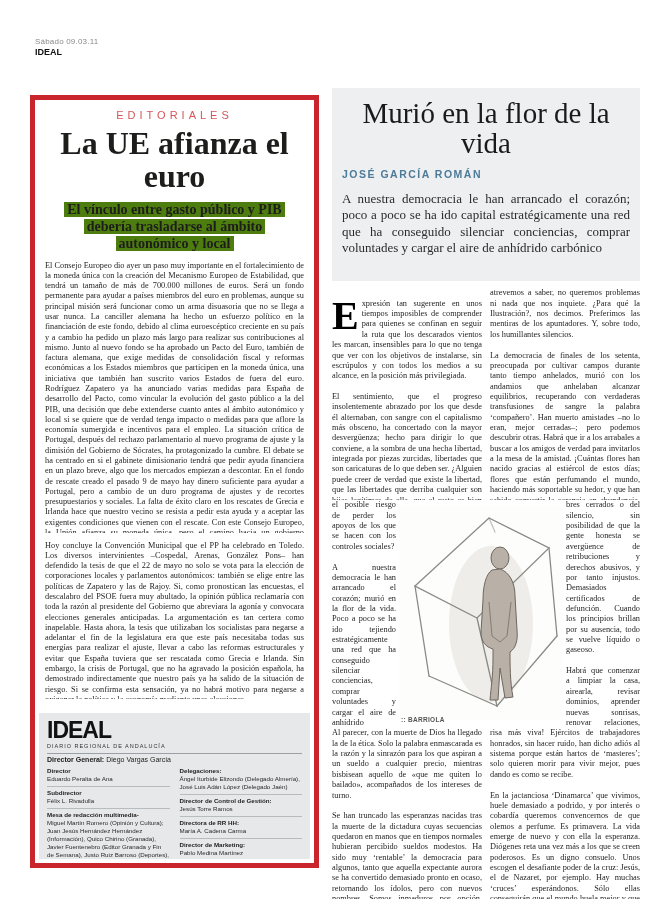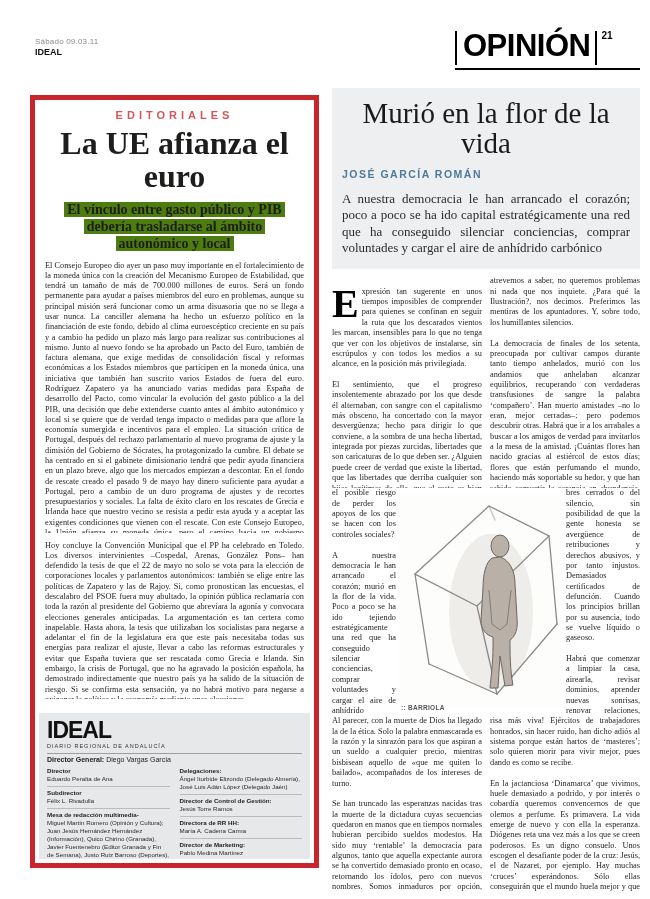--- a/index.html
+++ b/index.html
@@ -15,21 +15,21 @@
   .section-rule-l{width:2px;background:#000;height:34px;margin-top:3px;}
   .section-title{font-family:"Liberation Sans",sans-serif;font-weight:900;font-size:31px;line-height:36px;
                  letter-spacing:-.5px;color:#000;padding:0 5px 0 6px;}
   .section-rule-r{width:2px;background:#000;height:34px;margin-top:3px;}
   .section-pagenum{font-family:"Liberation Sans",sans-serif;font-weight:bold;font-size:10px;color:#000;padding:2px 0 0 4px;}
 
   
   .edit-box{position:absolute;left:30px;top:95px;width:279px;height:763px;
             border:5px solid #c9252c;background:#fff;}
   .kicker{margin-top:9px;text-align:center;font-family:"Liberation Sans",sans-serif;
-          font-size:11px;letter-spacing:4px;color:#d4555a;font-weight:bold;}
+          font-size:11px;letter-spacing:4px;color:#d4555a;font-weight:normal;}
   .edit-h1{margin:6px 10px 0;text-align:center;font-size:32px;line-height:1.02;font-weight:bold;color:#1d1d1b;}
   .standfirst{margin:10px 14px 0;text-align:center;font-size:14px;line-height:1.2;font-weight:bold;color:#1d1d1b;}
   .standfirst span{background:#4d7c0f;padding:0 3px;box-decoration-break:clone;-webkit-box-decoration-break:clone;}
   .edit-body{margin:8px 10px 0;font-size:8.3px;line-height:1.24;text-align:justify;color:#1e1e1e;
              white-space:pre-line;overflow:hidden;}
   .edit-body.b1{height:272px;}
   .edit-body.b2{height:158px;}
   .edit-h2{margin:16px 8px 0;text-align:center;font-size:20px;font-weight:bold;color:#1d1d1b;}
 
   
@@ -41,21 +41,21 @@
   .staff-cols{display:flex;gap:10px;margin-top:2px;}
   .staff-col{flex:1;min-width:0;}
   .staff-entry{border-top:1px solid #b7bcbe;padding:2px 0 3px;font-size:6.2px;line-height:1.3;}
   .staff-entry:first-child{border-top:none;}
   .staff-label{font-weight:bold;display:block;}
   .staff-value{display:block;color:#2a2a2a;}
   .bold{font-weight:bold;}
 
   
   .article{position:absolute;left:332px;top:88px;width:308px;}
-  .lead-panel{background:#edeff1;padding:8px 10px 13px;box-sizing:border-box;}
+  .lead-panel{background:#edeff1;padding:8px 10px 25px;box-sizing:border-box;}
   .art-h1{text-align:center;font-size:29px;line-height:1.05;font-weight:500;color:#1a1a1a;margin:2px 18px 0;}
   .byline{font-family:"Liberation Sans",sans-serif;font-weight:bold;font-size:10.5px;
           letter-spacing:1.5px;color:#4d7a99;margin-top:9px;}
   .lead{margin-top:11px;font-size:13px;line-height:1.26;text-align:justify;color:#2b2b2b;}
 
   .art-body{position:relative;margin-top:7px;font-size:8.3px;line-height:1.25;text-align:justify;color:#1e1e1e;}
   .row{display:flex;justify-content:space-between;}
   .row .colL{width:150px;} .row .colR{width:150px;}
   .row2{height:228px;}
   .row2 .colL{width:64px;} .row2 .colR{width:74px;}
@@ -72,26 +72,20 @@
 </head>
 <body>
 
 <div class="page">
 
   <div class="dateline">
     <div class="date">Sábado 09.03.11</div>
     <div class="paper">IDEAL</div>
   </div>
 
-  <div class="section-head">
-    <div class="section-rule-l"></div>
-    <div class="section-title">OPINIÓN</div>
-    <div class="section-rule-r"></div>
-    <div class="section-pagenum">21</div>
-  </div>
 
   <div class="edit-box">
     <div class="kicker">EDITORIALES</div>
     <h1 class="edit-h1">La UE afianza el euro</h1>
     <div class="standfirst">
       <span>El vínculo entre gasto público y PIB debería trasladarse al ámbito autonómico y local</span>
     </div>
     <div class="edit-body b1">El Consejo Europeo dio ayer un paso muy importante en el fortalecimiento de la moneda única con la creación del Mecanismo Europeo de Estabilidad, que tendrá un tamaño de más de 700.000 millones de euros. Será un fondo permanente para ayudar a países miembros del euro en problemas, aunque su principal misión será funcionar como un arma disuasoria que no se llega a usar nunca. La canciller alemana ha hecho un esfuerzo político en la financiación de este fondo, debido al clima euroescéptico creciente en su país y a cambio ha pedido un plazo más largo para realizar sus contribuciones al mismo. Junto al nuevo fondo se ha aprobado un Pacto del Euro, también de factura alemana, que exige medidas de consolidación fiscal y reformas económicas a los Estados miembros que participen en la moneda única, una iniciativa que también han suscrito varios Estados de fuera del euro. Rodríguez Zapatero ya ha anunciado varias medidas para España de desarrollo del Pacto, como vincular la evolución del gasto público a la del PIB, una decisión que debe extenderse cuanto antes al ámbito autonómico y local si se quiere que de verdad tenga impacto o medidas para que aflore la economía sumergida e incentivos para el empleo. La situación crítica de Portugal, después del rechazo parlamentario al nuevo programa de ajuste y la dimisión del Gobierno de Sócrates, ha protagonizado la cumbre. El debate se ha centrado en si el gabinete dimisionario tendrá que pedir ayuda financiera en un plazo breve, algo que los mercados empiezan a descontar. En el fondo de rescate creado el pasado 9 de mayo hay dinero suficiente para ayudar a Portugal, pero a cambio de un duro programa de ajustes y de recortes presupuestarios y sociales. La falta de éxito claro en los rescates de Grecia e Irlanda hace que nuestro vecino se resista a pedir esta ayuda y a aceptar las exigentes condiciones que vienen con el rescate. Con este Consejo Europeo, la Unión afianza su moneda única, pero el camino hacia un gobierno económico es largo y todavía se necesita transferir más poder a Bruselas y al mismo tiempo conseguir que los Estados miembros hagan las reformas necesarias.</div>
     <div class="edit-body b2">Hoy concluye la Convención Municipal que el PP ha celebrado en Toledo. Los diversos intervinientes –Cospedal, Arenas, González Pons– han defendido la tesis de que el 22 de mayo no solo se vota para la elección de corporaciones locales y parlamentos autonómicos: también se elige entre las políticas de Zapatero y las de Rajoy. Si, como pronostican las encuestas, el descalabro del PSOE fuera muy abultado, la opinión pública reclamaría con toda la razón al presidente del Gobierno que abreviara la agonía y convocara elecciones generales anticipadas. La argumentación es tan certera como inapelable. Hasta ahora, la tesis que utilizaban los socialistas para negarse a adelantar el fin de la legislatura era que este país necesitaba todas sus energías para realizar el ajuste, llevar a cabo las reformas estructurales y evitar que España tuviera que ser rescatada como Grecia e Irlanda. Sin embargo, la crisis de Portugal, que no ha agravado la posición española, ha demostrado indirectamente que nuestro país ya ha salido de la situación de riesgo. Si se confirma esta sensación, ya no habrá motivo para negarse a oxigenar la política y la economía mediante unas elecciones.</div>
 

